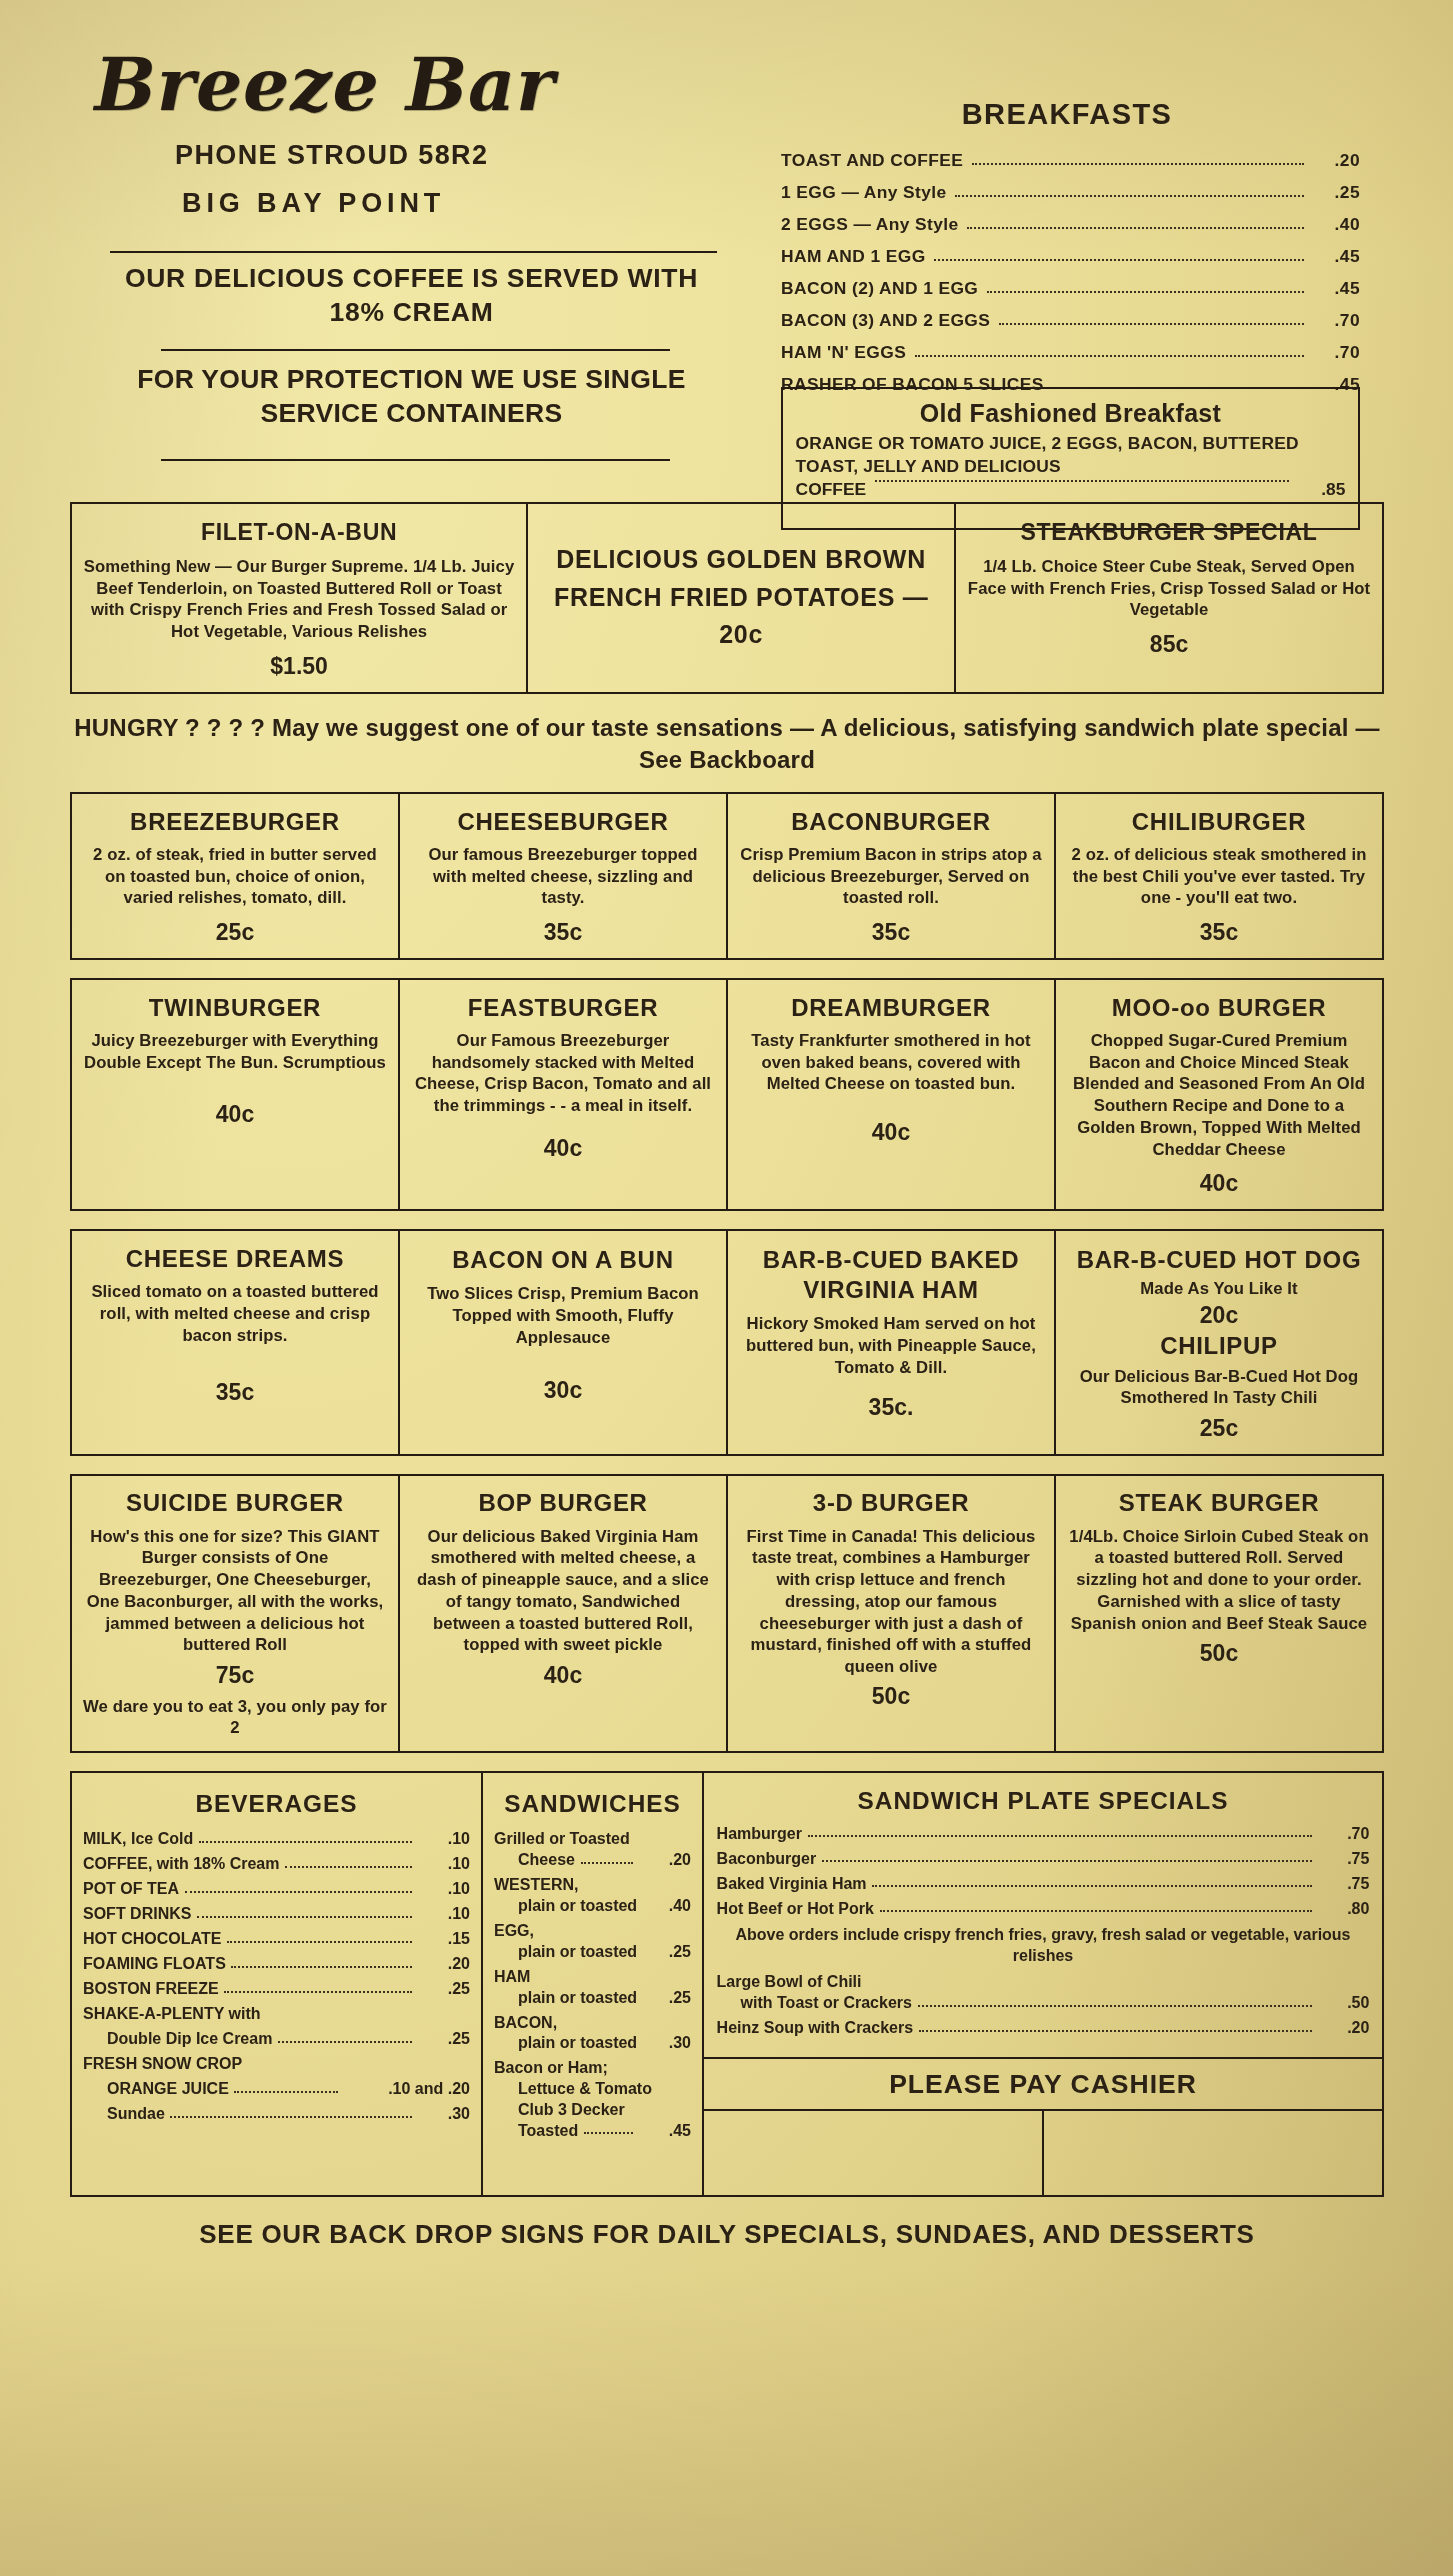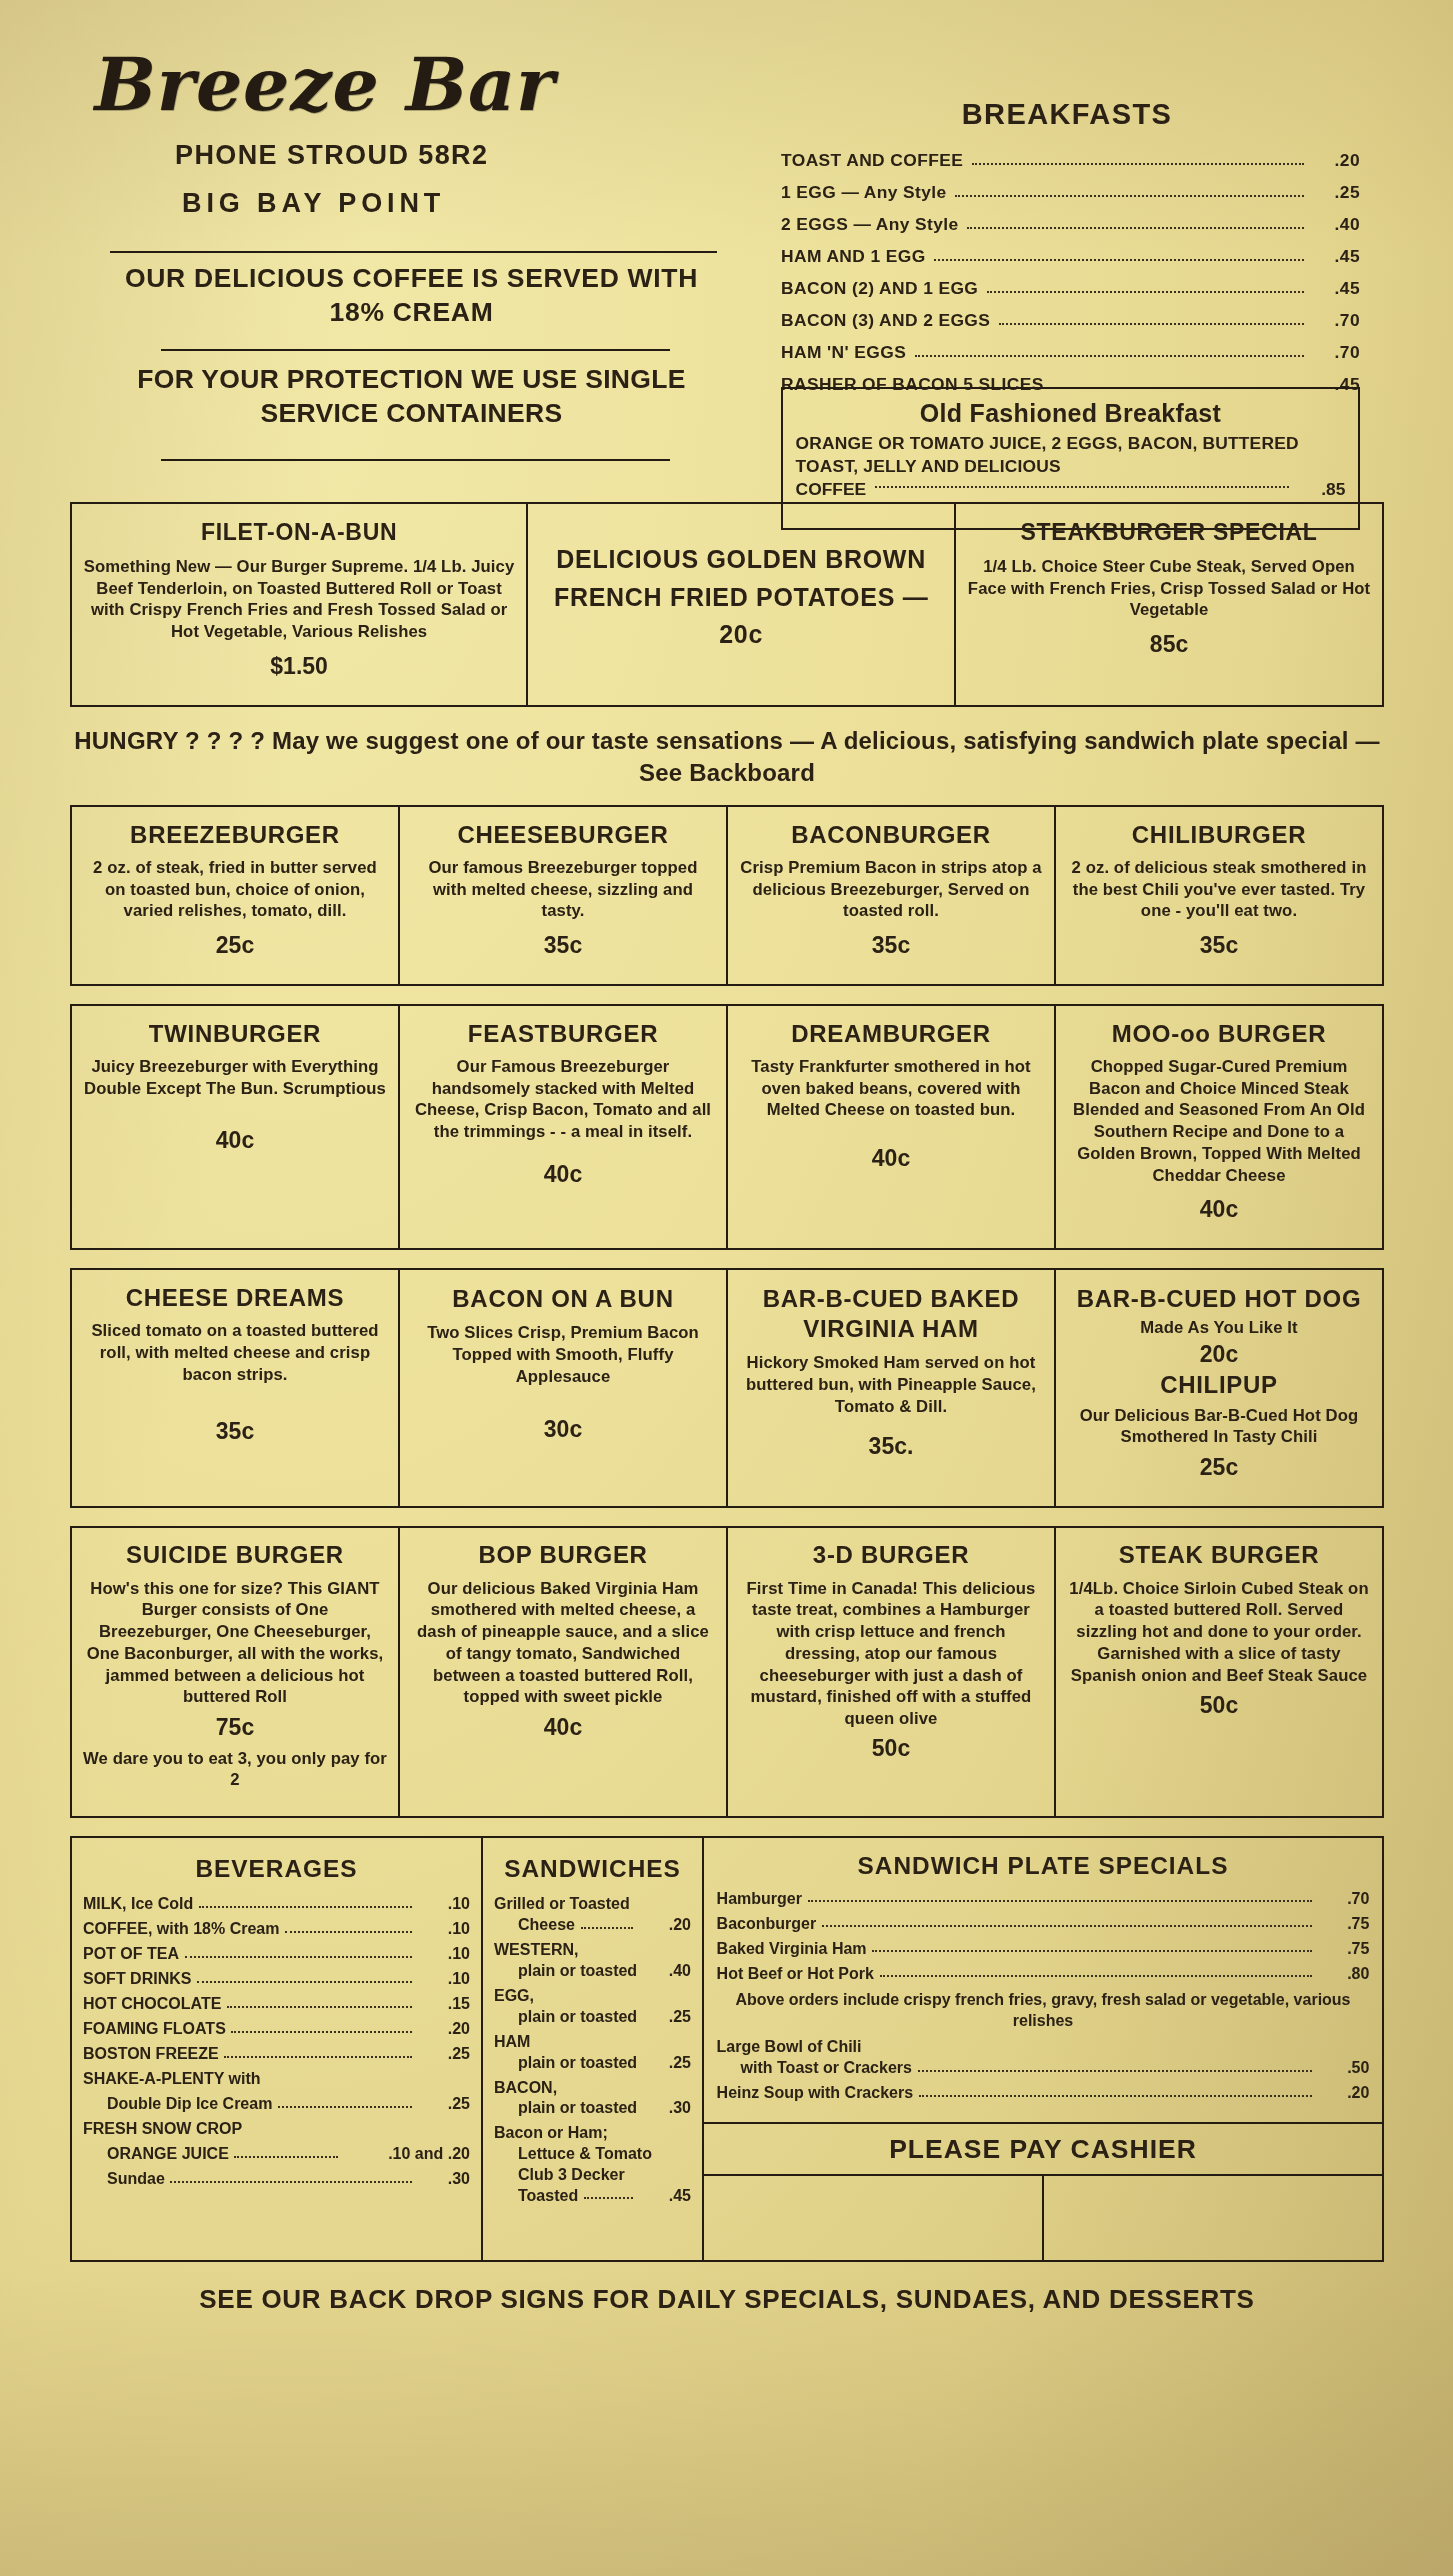--- a/index.html
+++ b/index.html
@@ -89,37 +89,37 @@
     border:2.1px solid #241c12;
     box-sizing:border-box;
   }
   .oldfash h3{
     margin:9.8px 0 4.2px; text-align:center; font-size:25px; font-weight:700; letter-spacing:0.3px;
   }
   .oldfash p{
     margin:0 12.6px; font-size:17.4px; font-weight:700; line-height:1.35; letter-spacing:0.2px;
   }
   .oldfash .coffee{
-    display:flex; align-items:center; font-size:17.4px; font-weight:700; margin:0 12.6px;
+    display:flex; align-items:flex-start; font-size:17.4px; font-weight:700; margin:0 12.6px;
   }
   .oldfash .coffee .bf-dots{ margin-bottom:6.3px; }
 
   
   .row{
     position:relative;
     border:2.1px solid #241c12;
     display:flex;
     box-sizing:border-box;
     margin-bottom:18px;
   }
   .cell{
     flex:1;
     border-right:2.1px solid #241c12;
     box-sizing:border-box;
-    padding:11px 11px 25px;
+    padding:11px 11px 12px;
     text-align:center;
   }
   .cell:last-child{ border-right:none; }
   .cell h4{
     margin:2.8px 0 8.4px;
     font-size:24px; font-weight:700; letter-spacing:0.7px;
   }
   .cell p{
     margin:0; font-size:16.7px; font-weight:700; line-height:1.3; letter-spacing:0.1px;
   }

